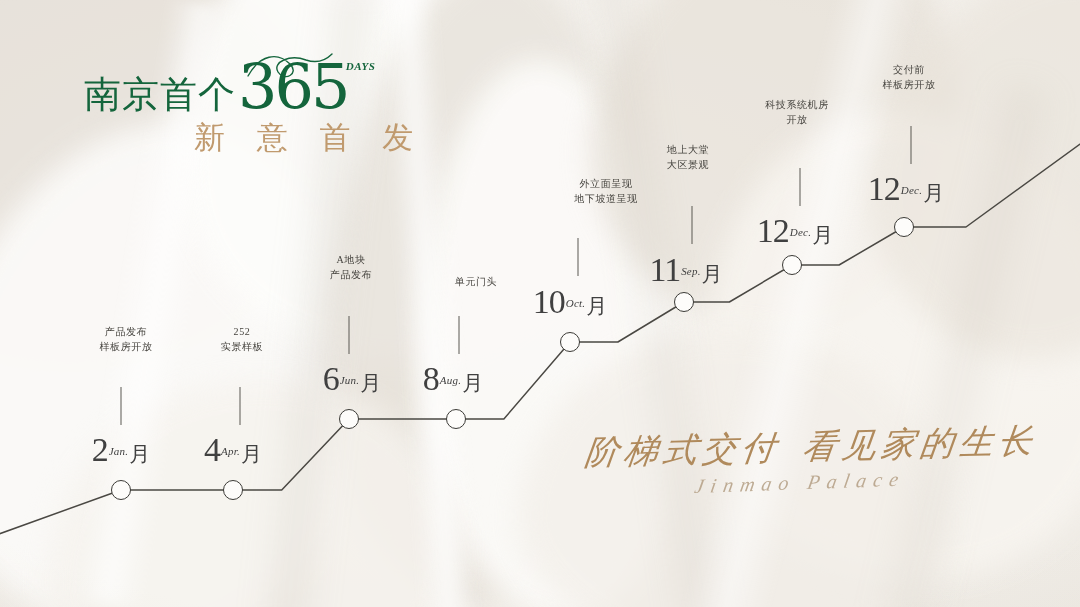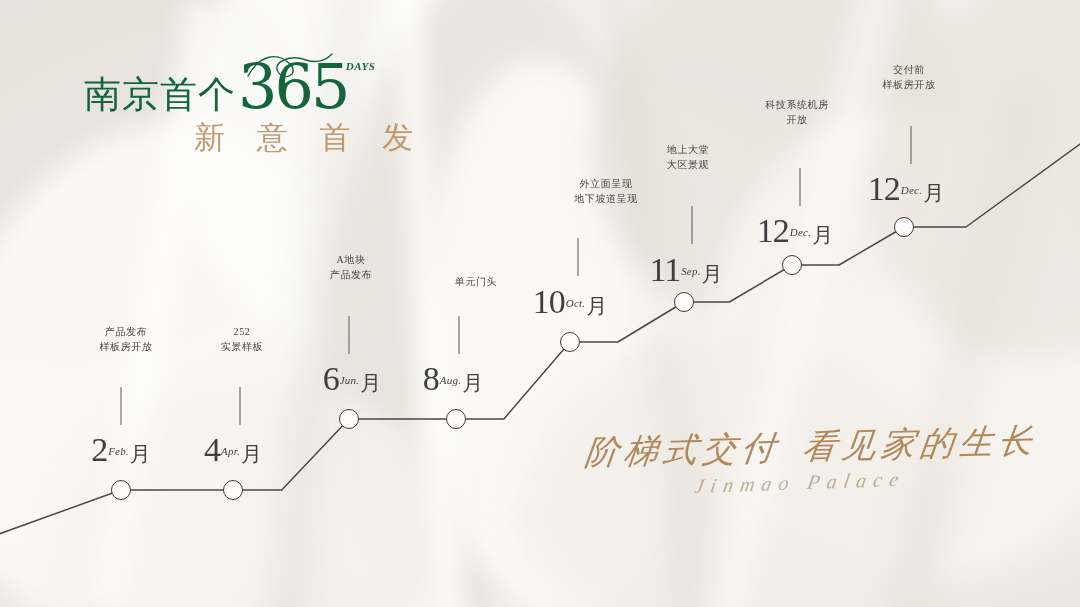--- a/index.html
+++ b/index.html
@@ -175,21 +175,21 @@
     </div>
     <div class="hl-row2">新 意 首 发</div>
   </div>
 
   <div id="timeline">
     <svg id="path-svg">
       <polyline id="stair" fill="none" stroke="#4a4843" stroke-width="1.5" stroke-linejoin="round" points="-40,548 121,490 233,490 281.72,490 349,419 456,419 503.88,419 570,342 617.88,342 684,302 729.36,302 792,265 839.04,265 904,227 966,227 1120,115"></polyline>
     </svg>
     <div id="nodes">
         <div class="node" style="left: 121px; top: 490px;"></div>
-        <div class="month" style="left: 121px; top: 433px;"><span class="num">2</span><span class="en">Feb.</span><span class="cn">月</span></div>
+        <div class="month" style="left: 121px; top: 433px;"><span class="num">2</span><span class="en">Jan.</span><span class="cn">月</span></div>
         <div class="tick" style="left: 121px; top: 387px; height: 38px;"></div>
         <div class="caption" style="left: 126px; top: 324px;">
           <span class="cl">产品发布</span>
           <span class="cl">样板房开放</span>
         </div>
         <div class="node" style="left: 233px; top: 490px;"></div>
         <div class="month" style="left: 233px; top: 433px;"><span class="num">4</span><span class="en">Apr.</span><span class="cn">月</span></div>
         <div class="tick" style="left: 240px; top: 387px; height: 38px;"></div>
         <div class="caption" style="left: 242px; top: 324px; font-family: Liberation Serif, serif;">
           <span class="cl">252</span>

